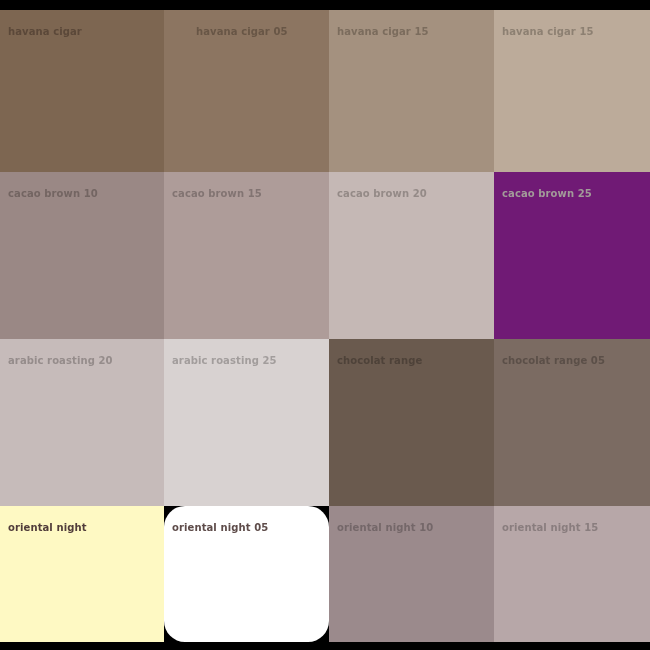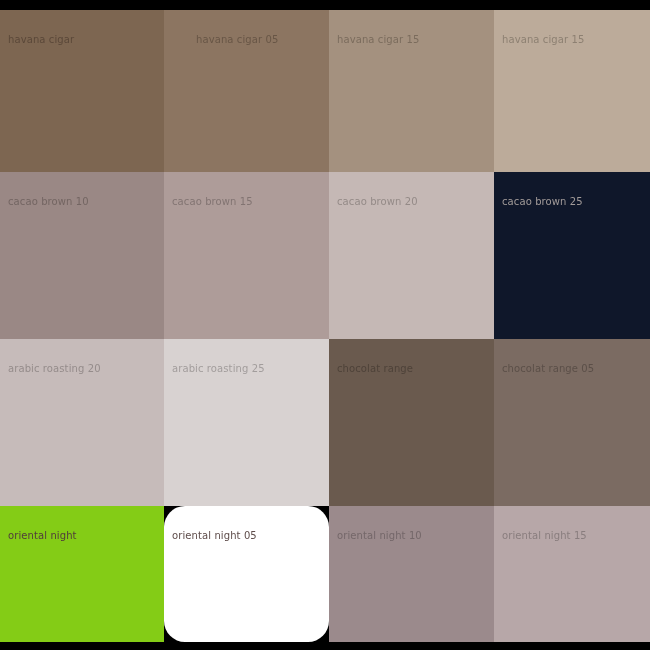--- a/index.html
+++ b/index.html
@@ -42,27 +42,27 @@
     grid-template-rows: 162px 167px 167px 136px;
     gap: 0;
   }
   .swatch {
     position: relative;
     overflow: hidden;
     box-sizing: border-box;
   }
   .swatch-label {
     position: absolute;
-    top: 24px;
+    top: 16px;
     left: 8px;
     font-size: 10px;
     line-height: 12px;
     letter-spacing: 0.1px;
     white-space: nowrap;
-    font-weight: 400;
+    font-weight: 700;
     color: rgba(20, 10, 5, 0.48);
     -webkit-font-smoothing: antialiased;
   }
   .swatch.dark > .swatch-label {
     color: rgba(30, 18, 12, 0.55);
   }
 </style>
 </head>
 <body style="background: rgb(0, 0, 0);">
 
@@ -93,41 +93,41 @@
     </div>
 
     <div class="swatch" style="background-color: rgb(174, 156, 153);">
       <span class="swatch-label" style="color: rgb(130, 116, 114);">cacao brown 15</span>
     </div>
 
     <div class="swatch" style="background-color: rgb(197, 184, 181);">
       <span class="swatch-label" style="color: rgb(148, 138, 135);">cacao brown 20</span>
     </div>
 
-    <div class="swatch" style="background-color: #0f172a;">
+    <div class="swatch" style="background-color: #701a75;">
       <span class="swatch-label" style="color: rgb(162, 155, 153);">cacao brown 25</span>
     </div>
 
     <div class="swatch" style="background-color: rgb(198, 187, 186);">
       <span class="swatch-label" style="color: rgb(149, 140, 139);">arabic roasting 20</span>
     </div>
 
     <div class="swatch" style="background-color: rgb(216, 210, 209);">
       <span class="swatch-label" style="color: rgb(162, 157, 156);">arabic roasting 25</span>
     </div>
 
     <div class="swatch dark" style="background-color: rgb(106, 90, 78); padding-left: 20px;">
       <span class="swatch-label" style="color: rgb(78, 66, 57);">chocolat range</span>
     </div>
 
     <div class="swatch dark" style="background-color: rgb(123, 107, 98);">
       <span class="swatch-label" style="color: rgb(91, 79, 72);">chocolat range 05</span>
     </div>
 
-    <div class="swatch dark" style="background-color: #84cc16;">
+    <div class="swatch dark" style="background-color: #fef9c3;">
       <span class="swatch-label" style="color: rgb(81, 61, 59);">oriental night</span>
     </div>
 
     <div class="swatch dark" style="background-color: #ffffff; border-radius: 21px;">
       <span class="swatch-label" style="color: rgb(94, 76, 74);">oriental night 05</span>
     </div>
 
     <div class="swatch" style="background-color: rgb(155, 138, 140);">
       <span class="swatch-label" style="color: rgb(116, 103, 105);">oriental night 10</span>
     </div>

